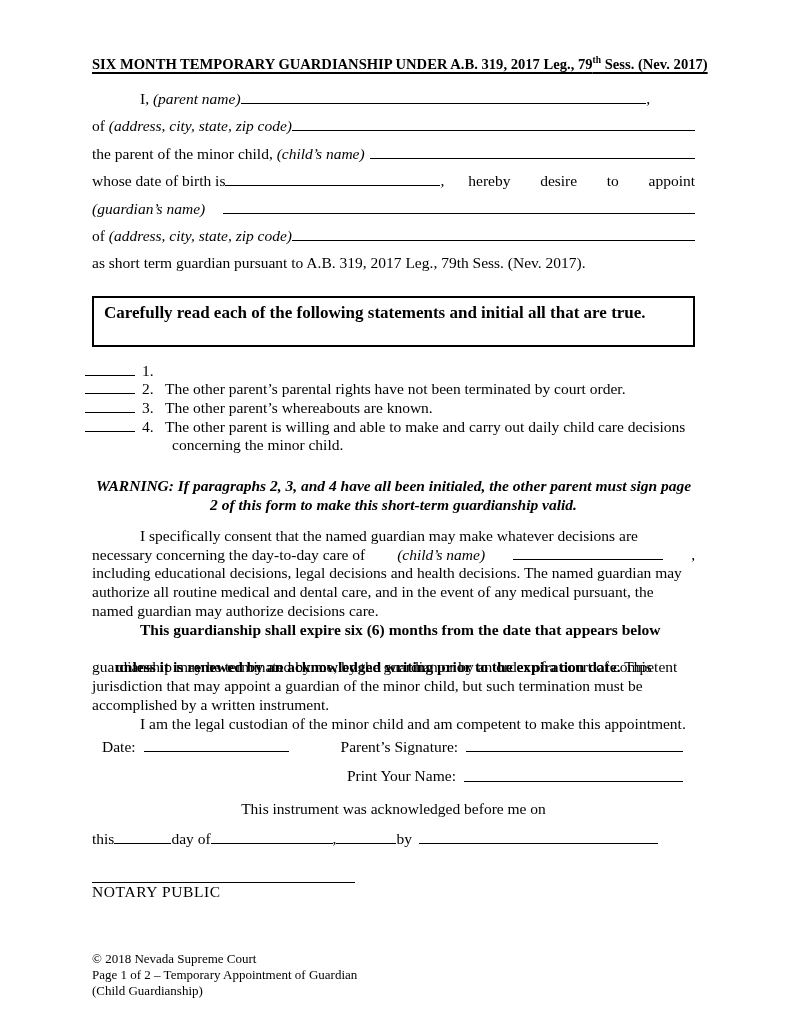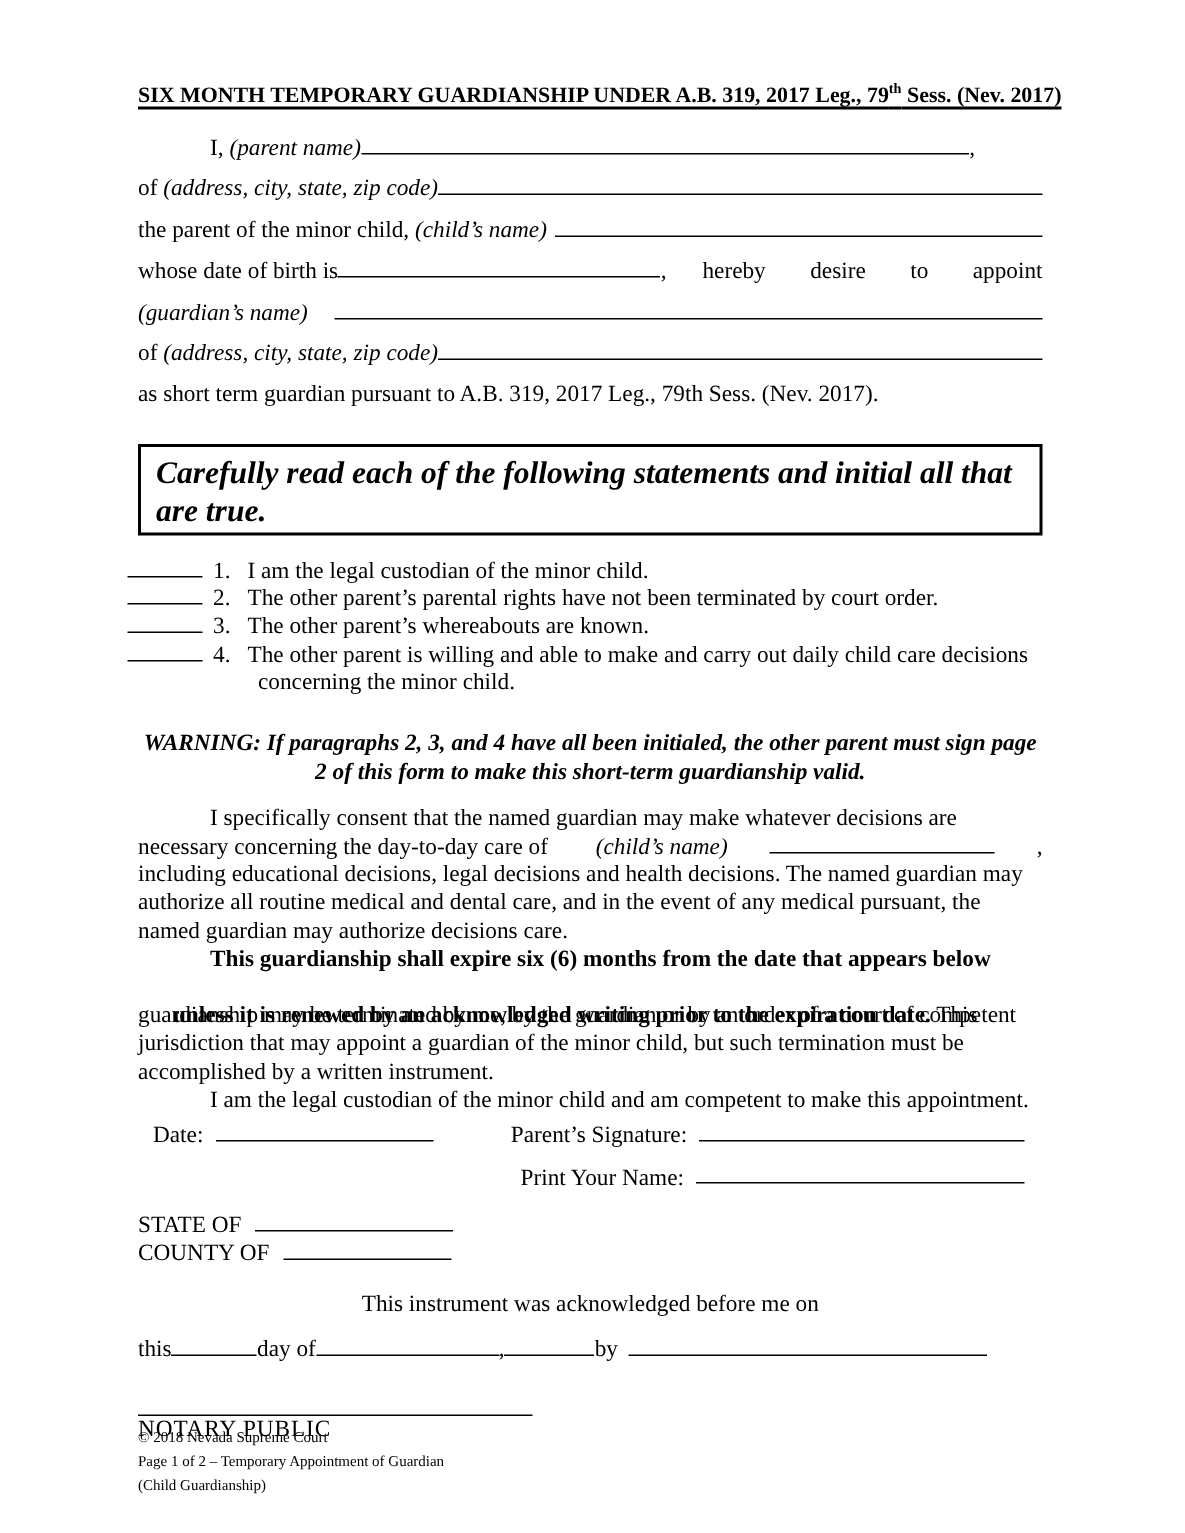--- a/index.html
+++ b/index.html
@@ -19,60 +19,60 @@
   .frow { display:flex; align-items:baseline; height:27.4px; white-space:pre; }
   .blank { border-bottom:1.5px solid #000; height:11px; flex:none; }
   .grow { flex:1 1 auto; }
   .indent { padding-left:48px; }
   .row-l1 { padding-right:45px; }
   .spread { flex:1 1 auto; display:flex; justify-content:space-between; padding-left:24px; }
   .gap18 { margin-left:18px; }
   .gap5 { margin-left:5px; }
 
   .instruction-box {
-    margin-top:14px; border:2px solid #000; padding:5px 10px 2px;
-    font-weight:bold; font-style:italic; font-size:21px;
+    margin-top:14px; border:2px solid #000; padding:5px 10px 22px;
+    font-weight:bold; font-size:17px;
   }
 
   .statements { margin-top:15px; margin-left:-7px; }
   .stmt { display:flex; align-items:baseline; height:18.6px; white-space:nowrap; }
   .init-blank { width:50px; border-bottom:1.5px solid #000; height:9px; flex:none; margin-right:7px; }
   .stmt-num { width:23px; flex:none; }
   .stmt-cont { height:18.6px; padding-left:87px; white-space:nowrap; }
 
   .warning { margin-top:22px; font-weight:bold; font-style:italic;text-align:center; }
   .warning .wline { height:19.6px; white-space:nowrap; }
 
   .para { margin-top:11px; }
   .pline { height:18.8px; white-space:pre; }
   .pflex { display:flex; align-items:baseline;gap:28px; }
   .iblank { border-bottom:1.5px solid #000; height:11px; }
 
   .sig-row1 { display:flex; align-items:baseline; height:19px; margin-top:4px; padding-left:10px; padding-right:12px; white-space:pre; }
-  .sig-row2 { display:flex; align-items:flex-start; height:19px; margin-top:10px; padding-left:255px; padding-right:12px; white-space:pre; }
+  .sig-row2 { display:flex; align-items:center; height:19px; margin-top:10px; padding-left:255px; padding-right:12px; white-space:pre; }
   .date-blank { width:145px; margin-left:8px; }
   .siglabel-gap { margin-left:52px; }
   .sig-blank { margin-left:8px; }
 
   .state-block { margin-top:12px; }
   .state-row { display:flex; align-items:baseline; height:19.5px; white-space:pre; }
   .state-blank { width:132px; margin-left:9px; }
   .county-blank { width:112px; margin-left:9px; }
 
   .ack { margin-top:14px; height:19px; white-space:nowrap;text-align:center; }
   .thisday { display:flex; align-items:baseline; height:19px; margin-top:11px; padding-right:37px; white-space:pre; }
   .day-blank { width:57px; }
   .month-blank { width:122px; }
   .year-blank { width:60px; }
   .by-blank { margin-left:7px; }
 
   .notary-sig { margin-top:21px; width:263px; border-bottom:1px solid #000; height:12px; }
   .notary-label { height:19px; letter-spacing:0.6px; }
 
-  .footer { position:absolute; left:92px; top:951px; font-size:10px; line-height:16.2px; }
+  .footer { position:absolute; left:92px; top:951px; font-size:13px; line-height:16.2px; }
 </style>
 </head>
 <body>
 
 <div class="page">
 
   <div class="title">
     <span class="title-u"><span>SIX MONTH TEMPORARY GUARDIANSHIP UNDER A.B. 319, 2017 Leg., 79</span><sup>th</sup><span> Sess. (Nev. 2017)</span></span>
   </div>
 
@@ -115,21 +115,20 @@
   </div>
 
   <div class="instruction-box">
     <span>Carefully read each of the following statements and initial all that are true.</span>
   </div>
 
   <div class="statements">
     <div class="stmt">
       <span class="init-blank"></span>
       <span class="stmt-num">1.</span>
-      <span>I am the legal custodian of the minor child.</span>
     </div>
     <div class="stmt">
       <span class="init-blank"></span>
       <span class="stmt-num">2.</span>
       <span>The other parent’s parental rights have not been terminated by court order.</span>
     </div>
     <div class="stmt">
       <span class="init-blank"></span>
       <span class="stmt-num">3.</span>
       <span>The other parent’s whereabouts are known.</span>
@@ -172,30 +171,20 @@
     <span>Date:</span>
     <span class="blank date-blank"></span>
     <span class="siglabel-gap">Parent’s Signature:</span>
     <span class="blank grow sig-blank"></span>
   </div>
   <div class="sig-row2">
     <span>Print Your Name:</span>
     <span class="blank grow sig-blank"></span>
   </div>
 
-  <div class="state-block">
-    <div class="state-row">
-      <span>STATE OF</span>
-      <span class="blank state-blank"></span>
-    </div>
-    <div class="state-row">
-      <span>COUNTY OF</span>
-      <span class="blank county-blank"></span>
-    </div>
-  </div>
 
   <div class="ack">This instrument was acknowledged before me on</div>
 
   <div class="thisday">
     <span>this</span>
     <span class="blank day-blank"></span>
     <span>day of</span>
     <span class="blank month-blank"></span>
     <span>,</span>
     <span class="blank year-blank"></span>

